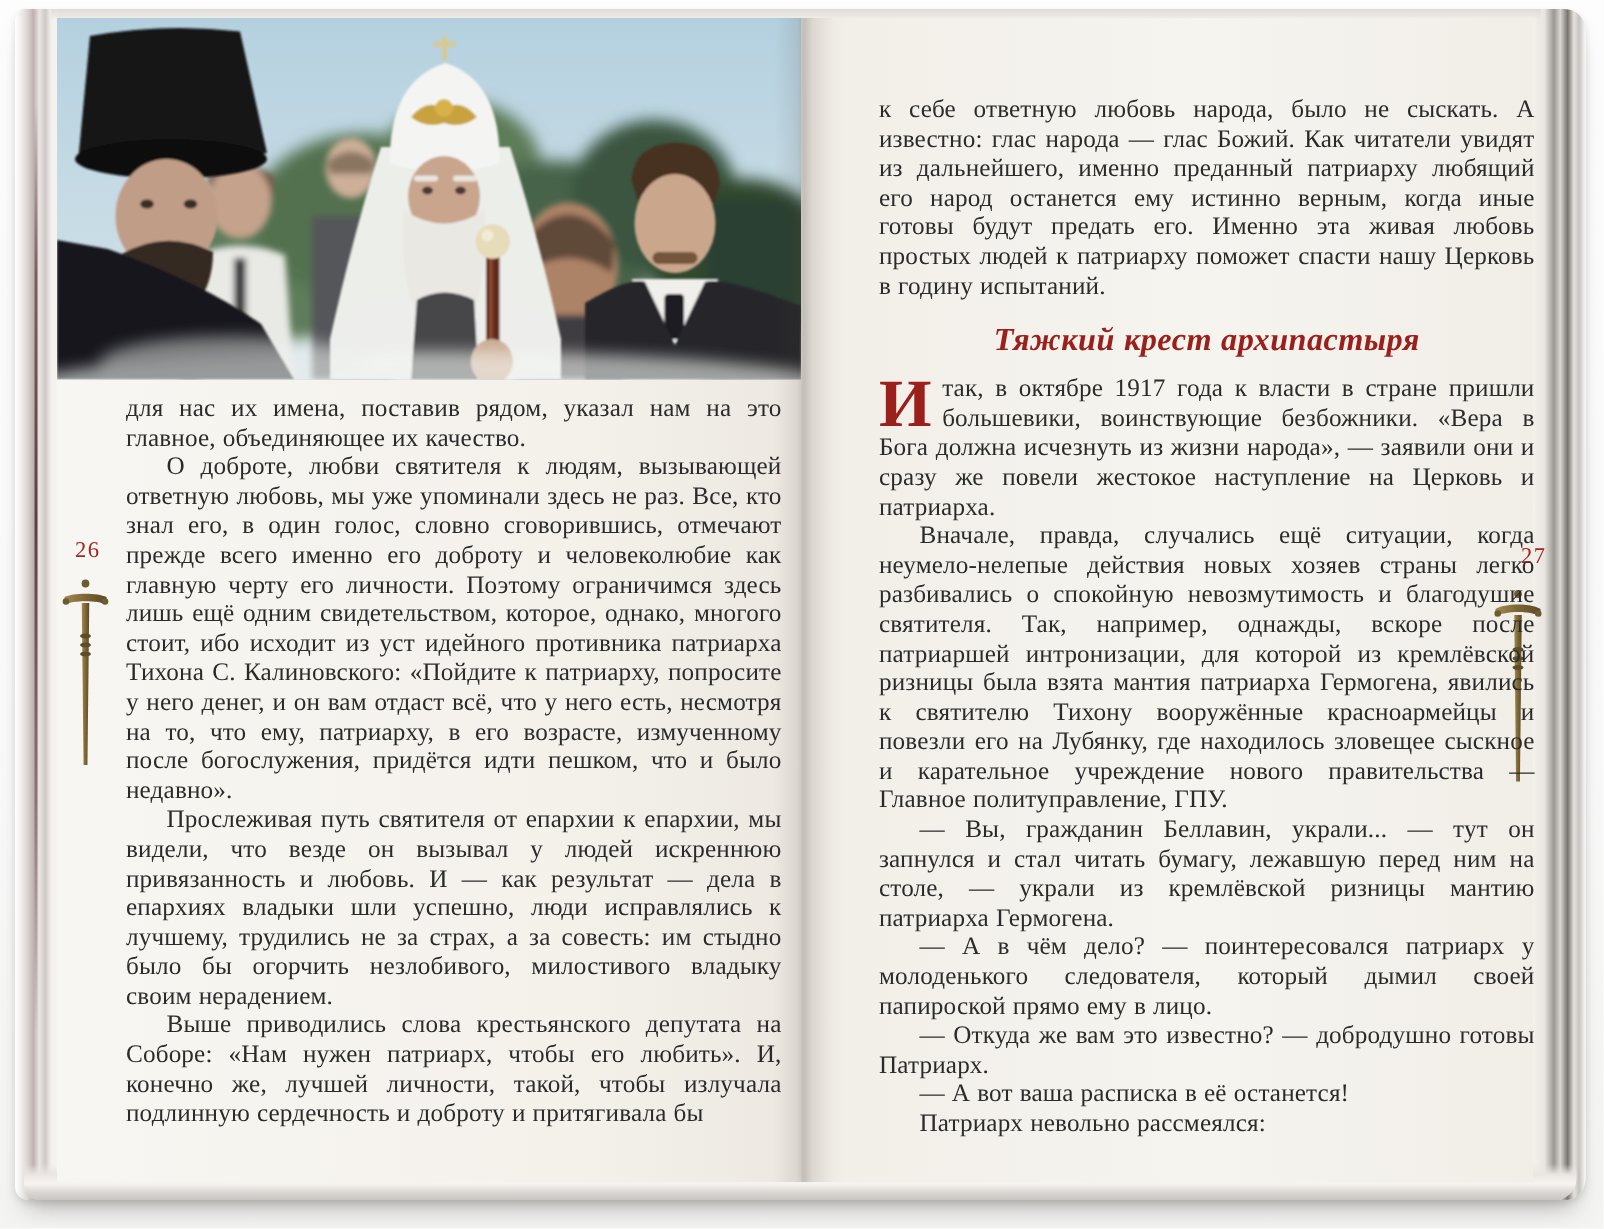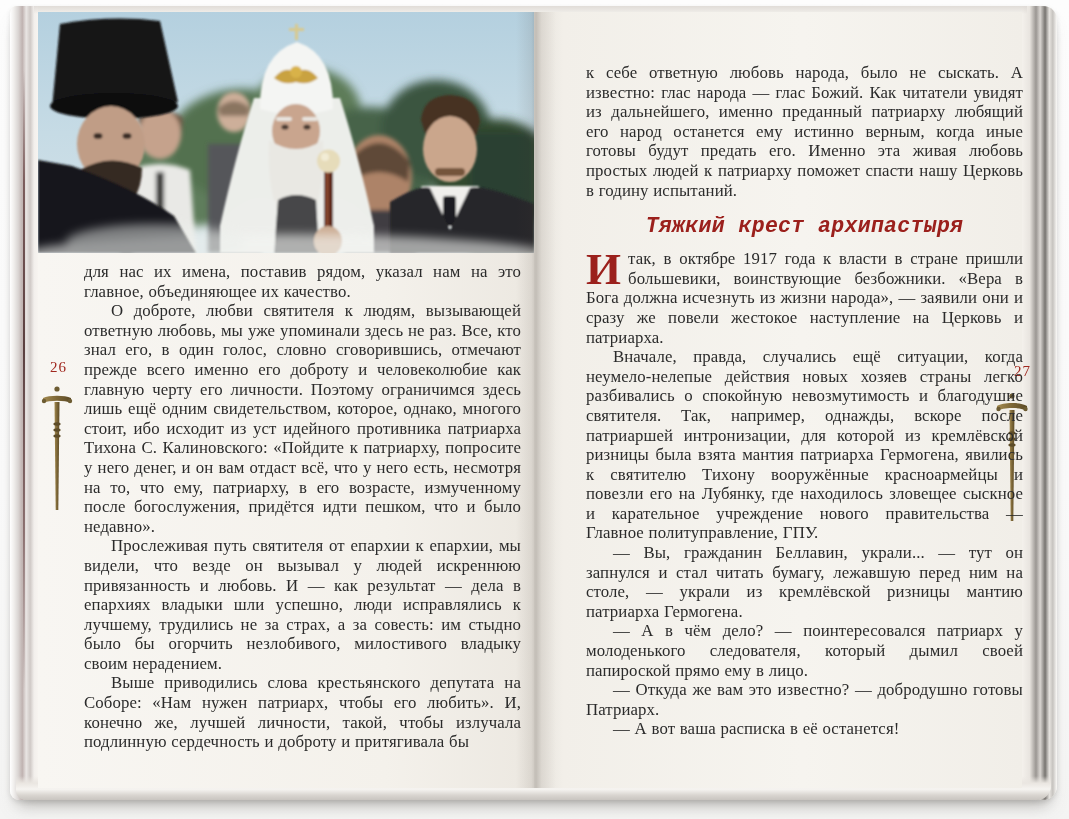--- a/index.html
+++ b/index.html
@@ -18,21 +18,21 @@
   .gutter{position:absolute;left:506px;top:6px;width:40px;height:776px;pointer-events:none;background:linear-gradient(90deg,rgba(70,58,50,0) 0%,rgba(70,58,50,.10) 38%,rgba(55,45,38,.20) 50%,rgba(70,58,50,.08) 64%,rgba(70,58,50,0) 100%);}
   
   .photo{position:absolute;left:0;top:0;width:496px;height:241px;overflow:hidden;background:#bcd4e0;}
   .photo svg{display:block;}
   
   .text-col{position:absolute;font-size:16.8px;line-height:19.6px;color:#2b2b2b;text-align:justify;letter-spacing:.1px;word-spacing:.4px;}
   .col-left{left:46px;top:250px;width:437px;}
   .col-right{left:52px;top:51px;width:437px;}
   .text-col p{margin:0;padding:0;}
   .text-col p.indent{text-indent:27px;}
-  .section-heading{margin:13px 0 10px 0;text-align:center;font-style:italic;font-weight:bold;font-size:21.5px;line-height:26px;color:#9b201c;letter-spacing:.3px;font-family:Liberation Mono, monospace;}
+  .section-heading{margin:13px 0 10px 0;text-align:center;font-style:italic;font-weight:bold;font-size:21.5px;line-height:26px;color:#9b201c;letter-spacing:.3px;}
   .dropcap{float:left;font-weight:bold;color:#9b201c;font-size:45px;line-height:37px;padding:2px 7px 0 0;}
   
   .folio{position:absolute;font-size:15px;color:#a0281f;letter-spacing:1px;text-align:right;}
   .folio-left{left:12px;top:347px;}
   .folio-right{left:480px;top:351px;}
   .ornament{position:absolute;}
   .orn-left{left:2px;top:372px;}
   .orn-right{left:461px;top:379px;}
 </style>
 </head>
@@ -201,18 +201,19 @@
 
       <div class="text-col col-right">
         <p>к себе ответную любовь народа, было не сыскать. А известно: глас народа — глас Божий. Как читатели увидят из дальнейшего, именно преданный патриарху любящий его народ останется ему истинно верным, когда иные готовы будут предать его. Именно эта живая любовь простых людей к патриарху поможет спасти нашу Церковь в годину испытаний.</p>
         <h2 class="section-heading">Тяжкий крест архипастыря</h2>
         <p><span class="dropcap">И</span><span>так, в октябре 1917 года к власти в стране пришли большевики, воинствующие безбожники. «Вера в Бога должна исчезнуть из жизни народа», — заявили они и сразу же повели жестокое наступление на Церковь и патриарха.</span></p>
         <p class="indent">Вначале, правда, случались ещё ситуации, когда неумело-нелепые действия новых хозяев страны легко разбивались о спокойную невозмутимость и благодушие святителя. Так, например, однажды, вскоре после патриаршей интронизации, для которой из кремлёвской ризницы была взята мантия патриарха Гермогена, явились к святителю Тихону вооружённые красноармейцы и повезли его на Лубянку, где находилось зловещее сыскное и карательное учреждение нового правительства — Главное политуправление, ГПУ.</p>
         <p class="indent">— Вы, гражданин Беллавин, украли... — тут он запнулся и стал читать бумагу, лежавшую перед ним на столе, — украли из кремлёвской ризницы мантию патриарха Гермогена.</p>
         <p class="indent">— А в чём дело? — поинтересовался патриарх у молоденького следователя, который дымил своей папироской прямо ему в лицо.</p>
         <p class="indent">— Откуда же вам это известно? — добродушно готовы Патриарх.</p>
         <p class="indent">— А вот ваша расписка в её останется!</p>
+        <p class="indent">Патриарх невольно рассмеялся:</p>
       </div>
     </div>
 
     <div class="gutter"></div>
   </div>
 </div>
 
 </body></html>

